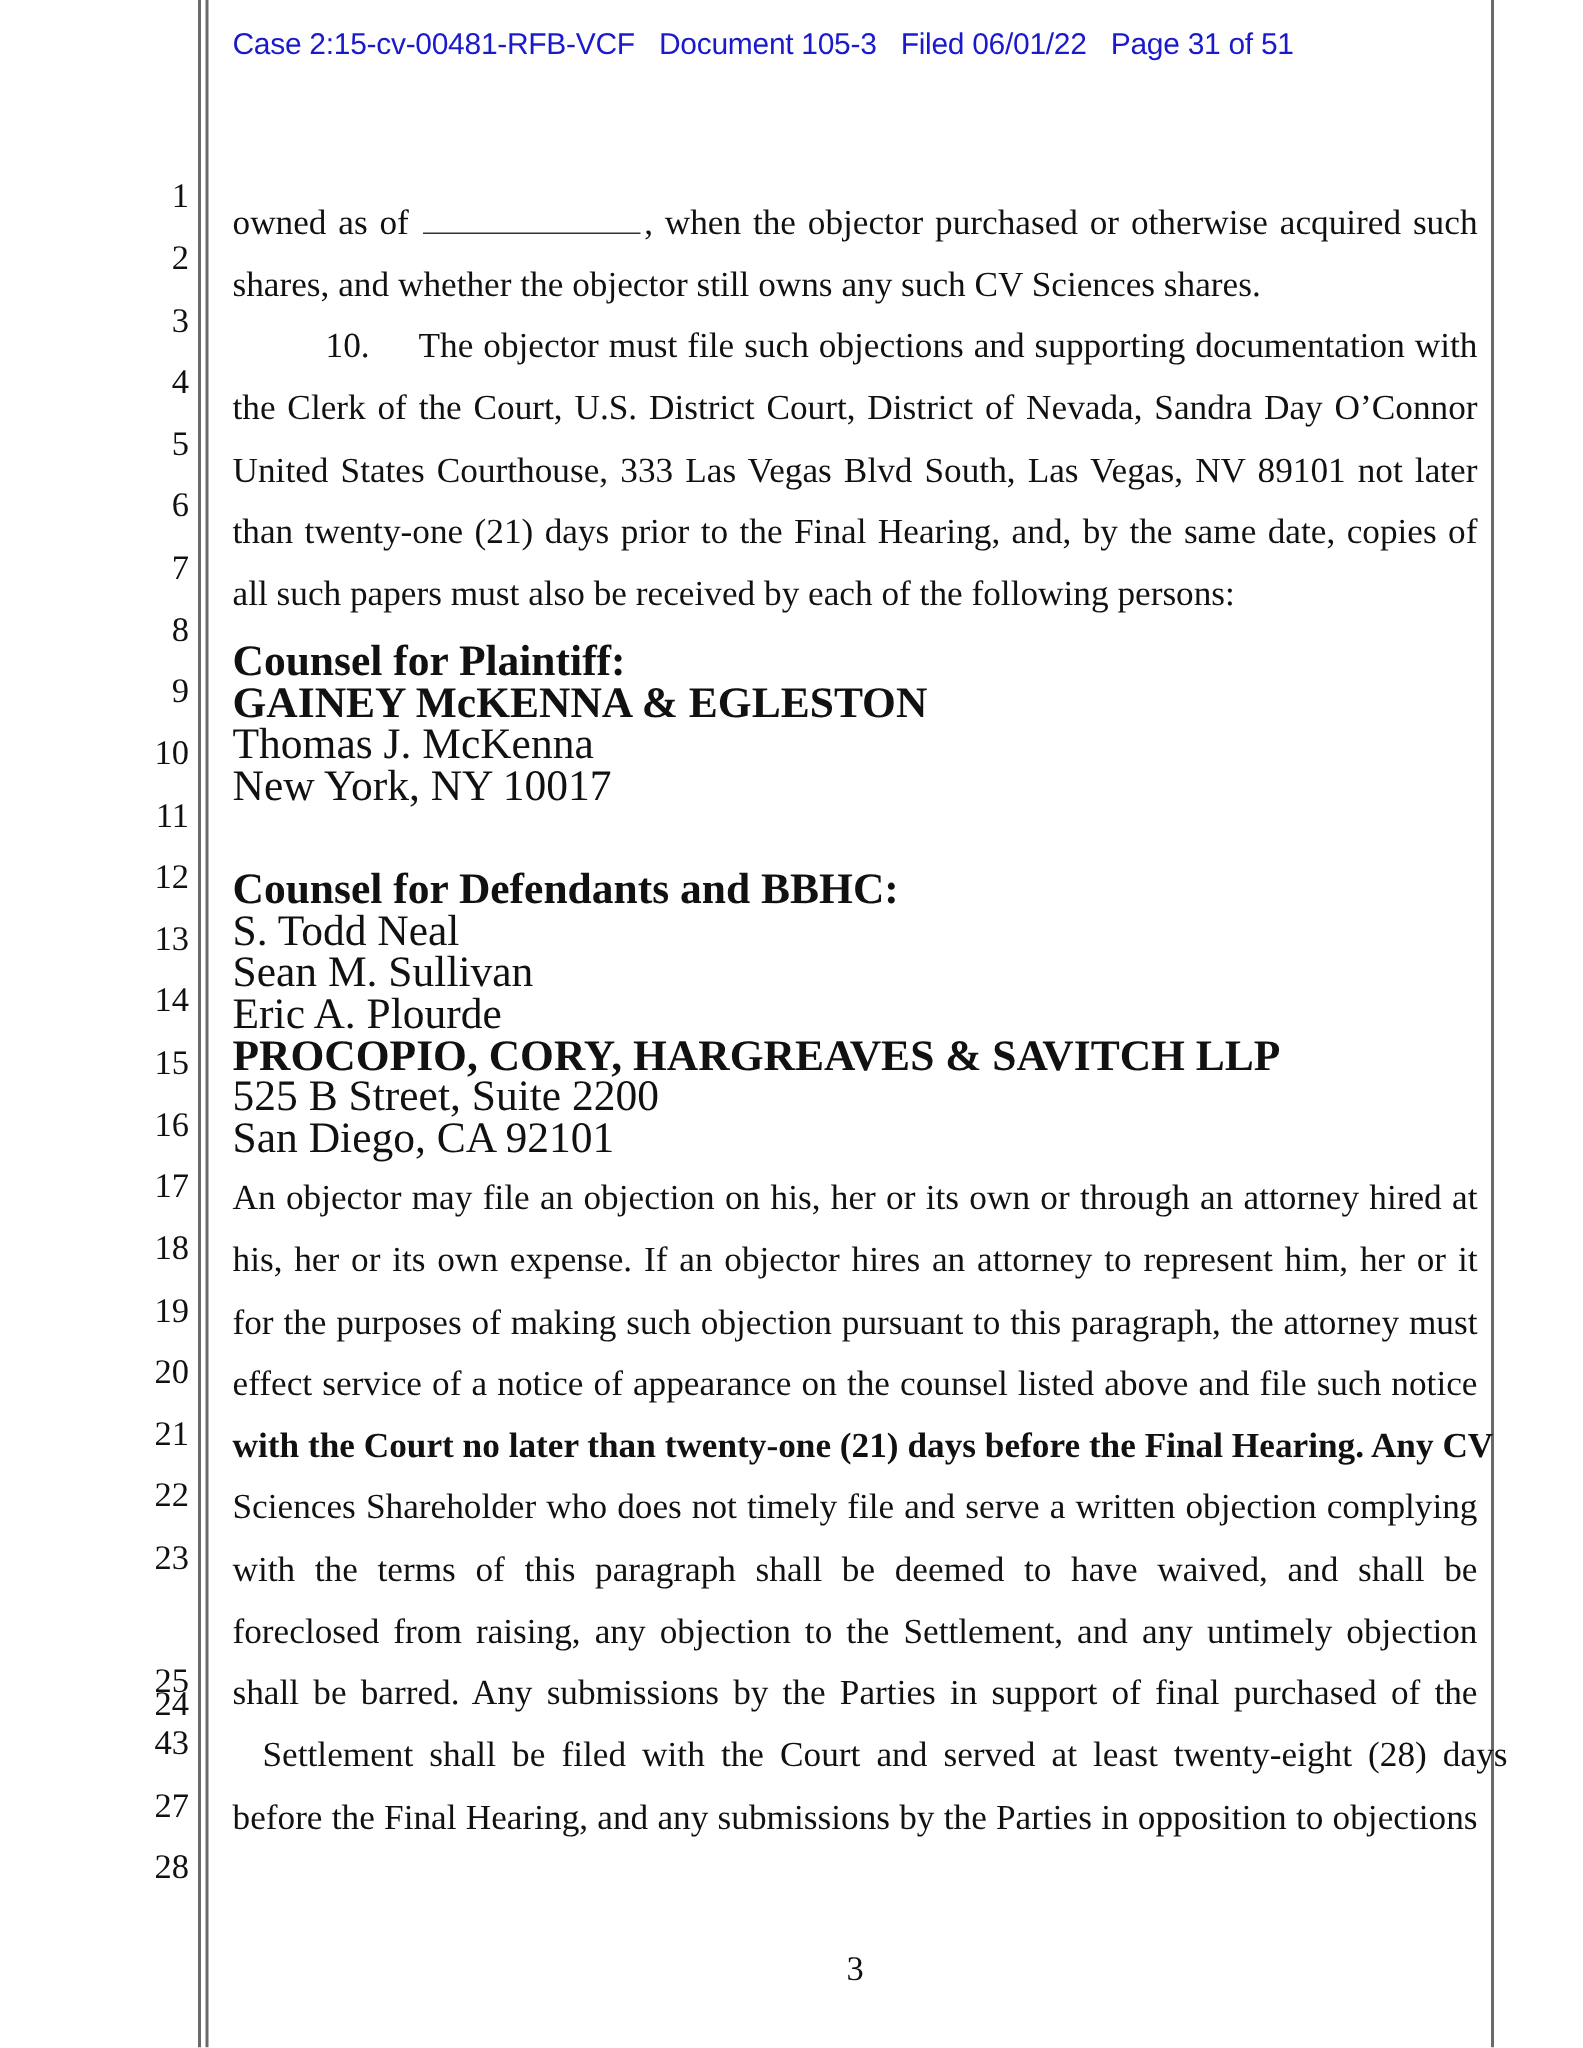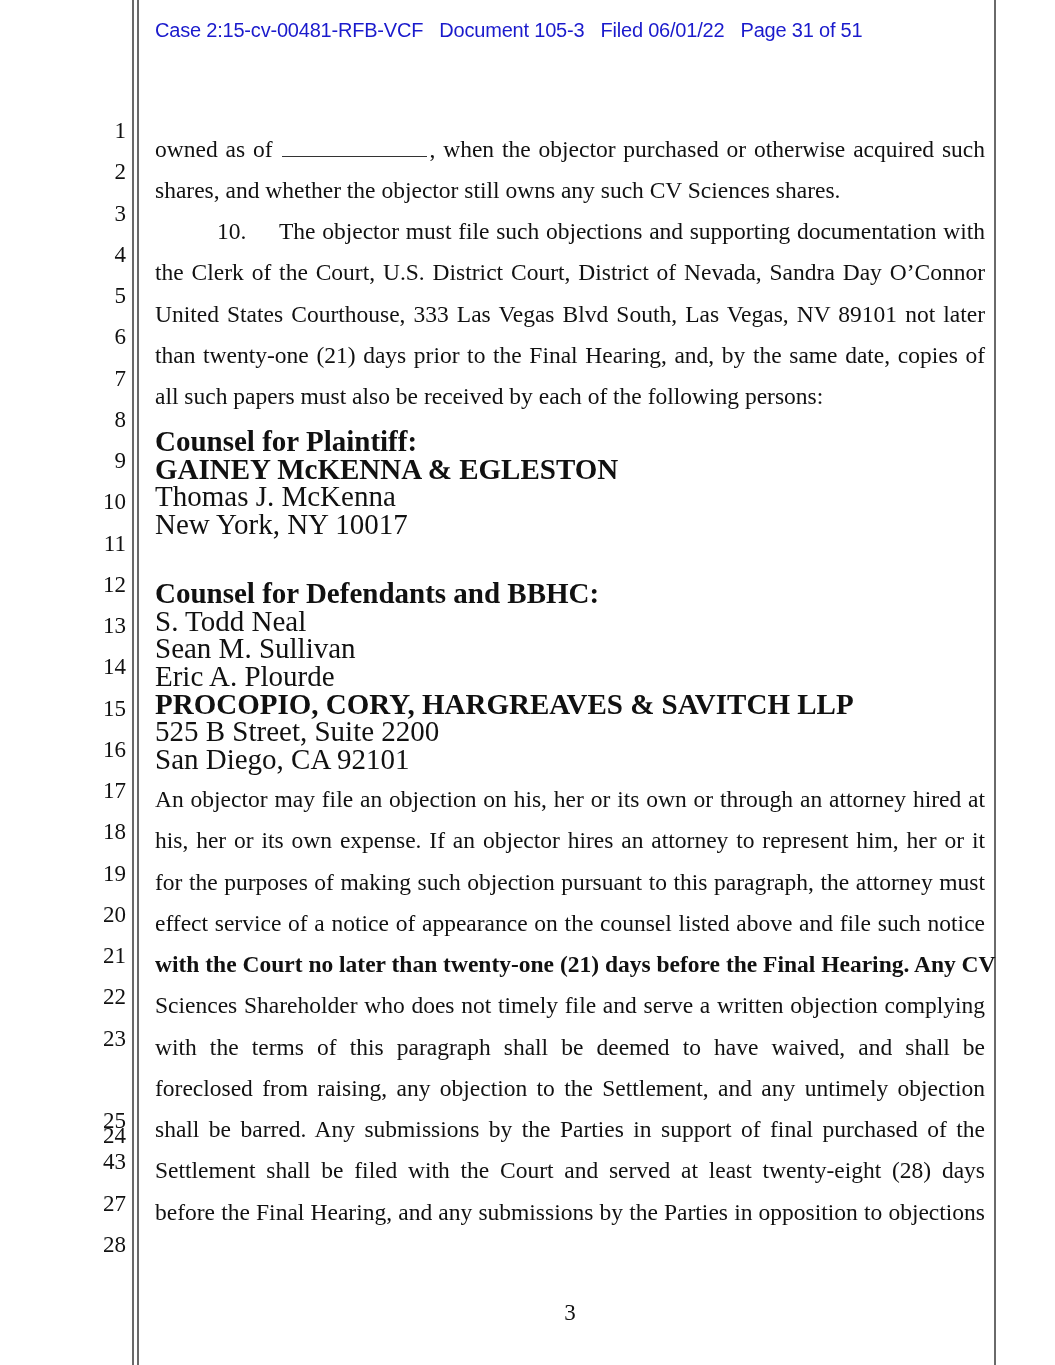--- a/index.html
+++ b/index.html
@@ -91,16 +91,16 @@
 
 <div class="body-line" style="top:784px;">An objector may file an objection on his, her or its own or through an attorney hired at</div>
 <div class="body-line" style="top:825px;">his, her or its own expense. If an objector hires an attorney to represent him, her or it</div>
 <div class="body-line" style="top:867px;">for the purposes of making such objection pursuant to this paragraph, the attorney must</div>
 <div class="body-line" style="top:908px;">effect service of a notice of appearance on the counsel listed above and file such notice</div>
 <div class="body-line" style="top:949px;font-weight:bold;">with the Court no later than twenty-one (21) days before the Final Hearing.  Any CV</div>
 <div class="body-line" style="top:990px;">Sciences Shareholder who does not timely file and serve a written objection complying</div>
 <div class="body-line" style="top:1032px;">with the terms of this paragraph shall be deemed to have waived, and shall be</div>
 <div class="body-line" style="top:1073px;">foreclosed from raising, any objection to the Settlement, and any untimely objection</div>
 <div class="body-line" style="top:1114px;">shall be barred.  Any submissions by the Parties in support of final purchased of the</div>
-<div class="body-line" style="top:1155px;">Settlement shall be filed with the Court and served at least twenty-eight (28) days</div>
+<div class="body-line" style="top:1155px;margin-left:20px;">Settlement shall be filed with the Court and served at least twenty-eight (28) days</div>
 <div class="body-line" style="top:1197px;">before the Final Hearing, and any submissions by the Parties in opposition to objections</div>
 
 <div class="pagenum">3</div>
 
 </body></html>

